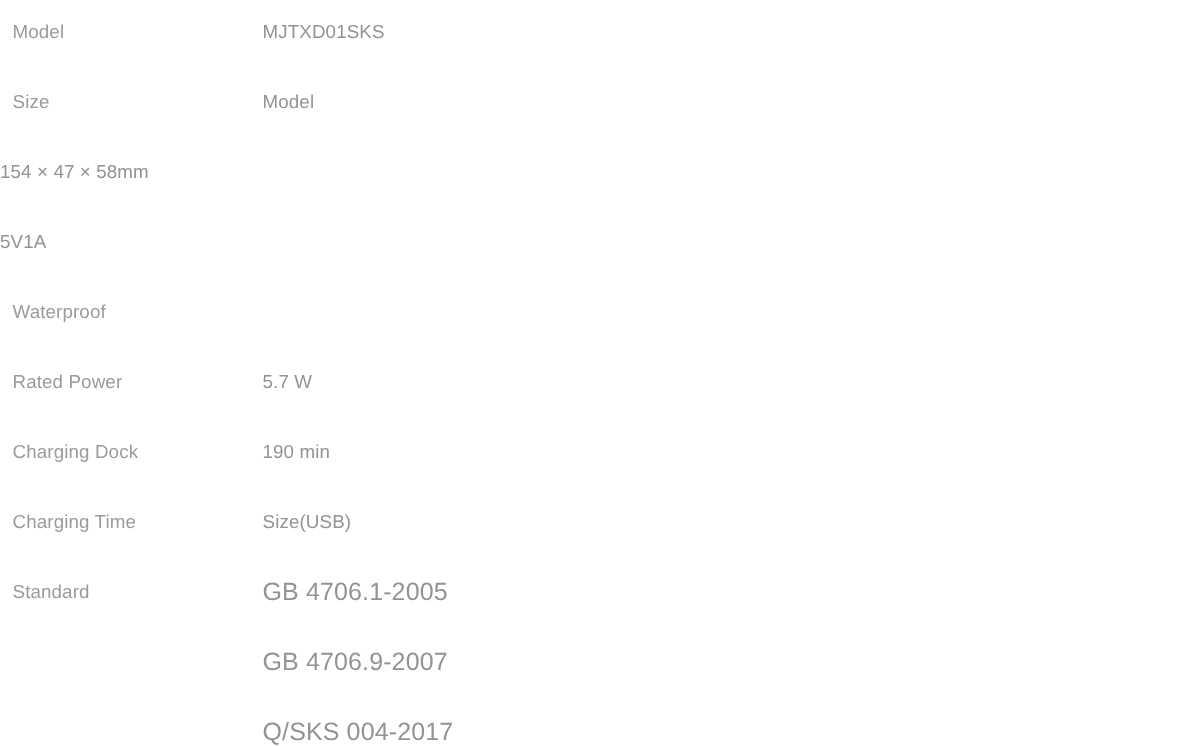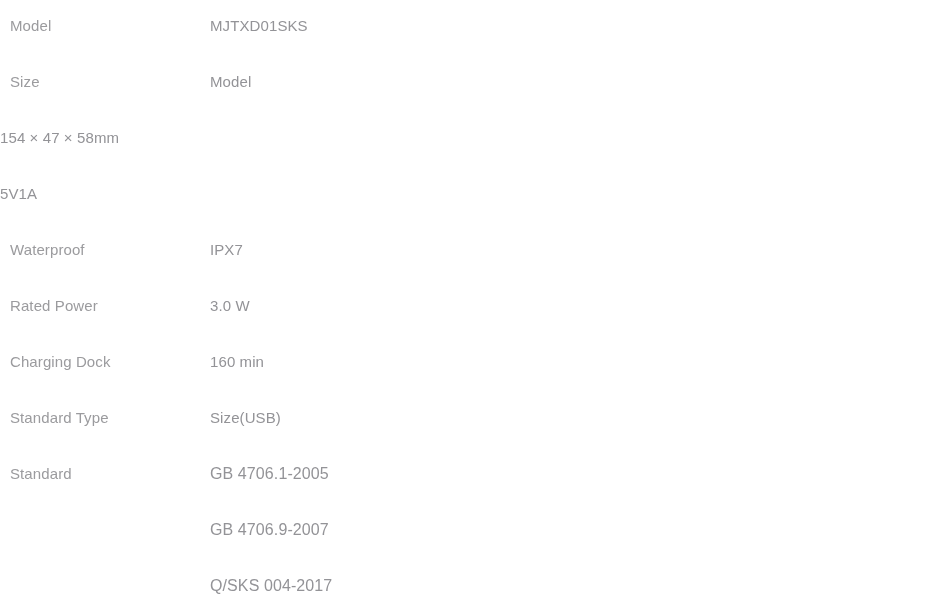--- a/index.html
+++ b/index.html
@@ -45,21 +45,21 @@
   .spec-value {
     flex: 1 1 auto;
     font-size: 15px;
     line-height: 28px;
     color: #939397;
     letter-spacing: 0.1px;
     white-space: nowrap;
   }
   .spec-value-line {
     display: block;
-    font-size: 16px;
+    font-size: 20px;
     line-height: 28px;
     color: #939397;
     letter-spacing: 0.1px;
     white-space: nowrap;
     margin-bottom: 28px;
   }
   .spec-value-line:last-child {
     margin-bottom: 0;
   }
 </style>
@@ -81,35 +81,34 @@
   <div class="spec-row">
     <div class="spec-value">154 × 47 × 58mm</div>
   </div>
 
   <div class="spec-row">
     <div class="spec-value">5V1A</div>
   </div>
 
   <div class="spec-row">
     <div class="spec-label">Waterproof</div>
-    <div class="spec-value">IPX7</div>
   </div>
 
   <div class="spec-row">
     <div class="spec-label">Rated Power</div>
-    <div class="spec-value">3.0 W</div>
+    <div class="spec-value">5.7 W</div>
   </div>
 
   <div class="spec-row">
     <div class="spec-label">Charging Dock</div>
-    <div class="spec-value">160 min</div>
+    <div class="spec-value">190 min</div>
   </div>
 
   <div class="spec-row">
-    <div class="spec-label">Standard Type</div>
+    <div class="spec-label">Charging Time</div>
     <div class="spec-value">Size(USB)</div>
   </div>
 
   <div class="spec-row multi">
     <div class="spec-label">Standard</div>
     <div class="spec-value">
       <span class="spec-value-line">GB 4706.1-2005</span>
       <span class="spec-value-line">GB 4706.9-2007</span>
       <span class="spec-value-line">Q/SKS 004-2017</span>
     </div>

